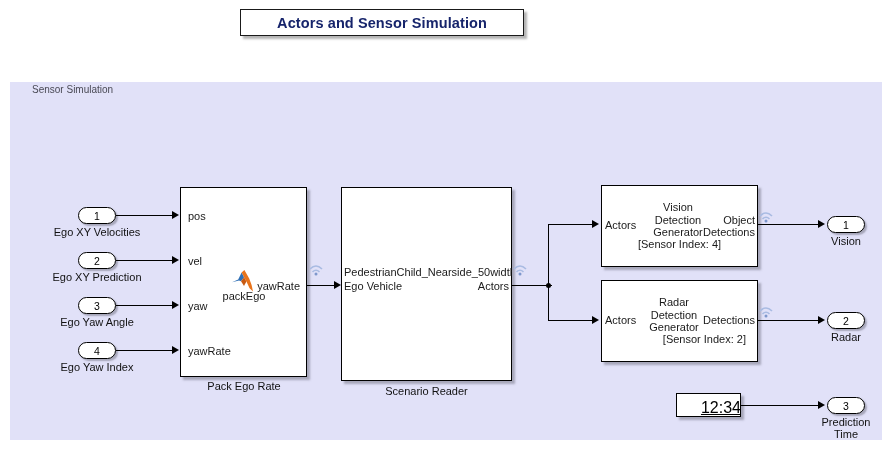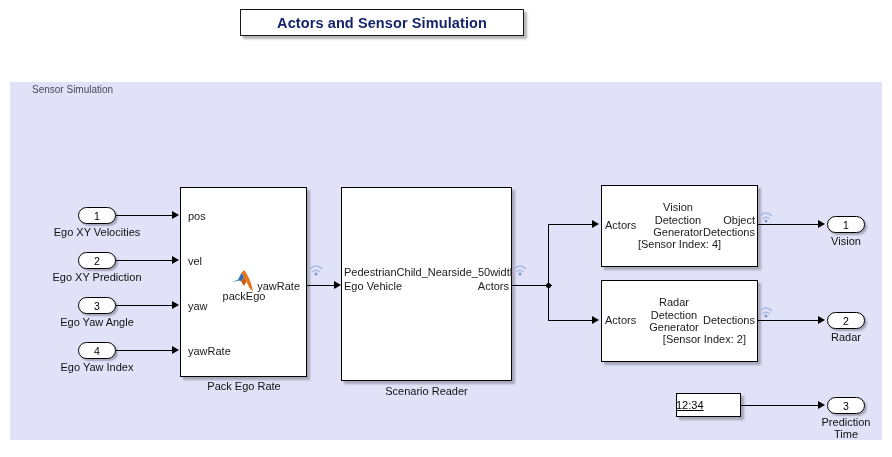--- a/index.html
+++ b/index.html
@@ -154,23 +154,23 @@
   
   .matlab-logo {
     position: absolute;
     width: 26px;
     height: 24px;
   }
 
   
   .clock-text {
     position: absolute;
-    font-size: 11px;
+    font-size: 16px;
     color: #000000;
-    text-align: left;
+    text-align: right;
     white-space: nowrap;
     text-decoration: underline;
   }
 </style>
 </head>
 <body>
 
 <div class="canvas">
 
   <div class="title-box">

